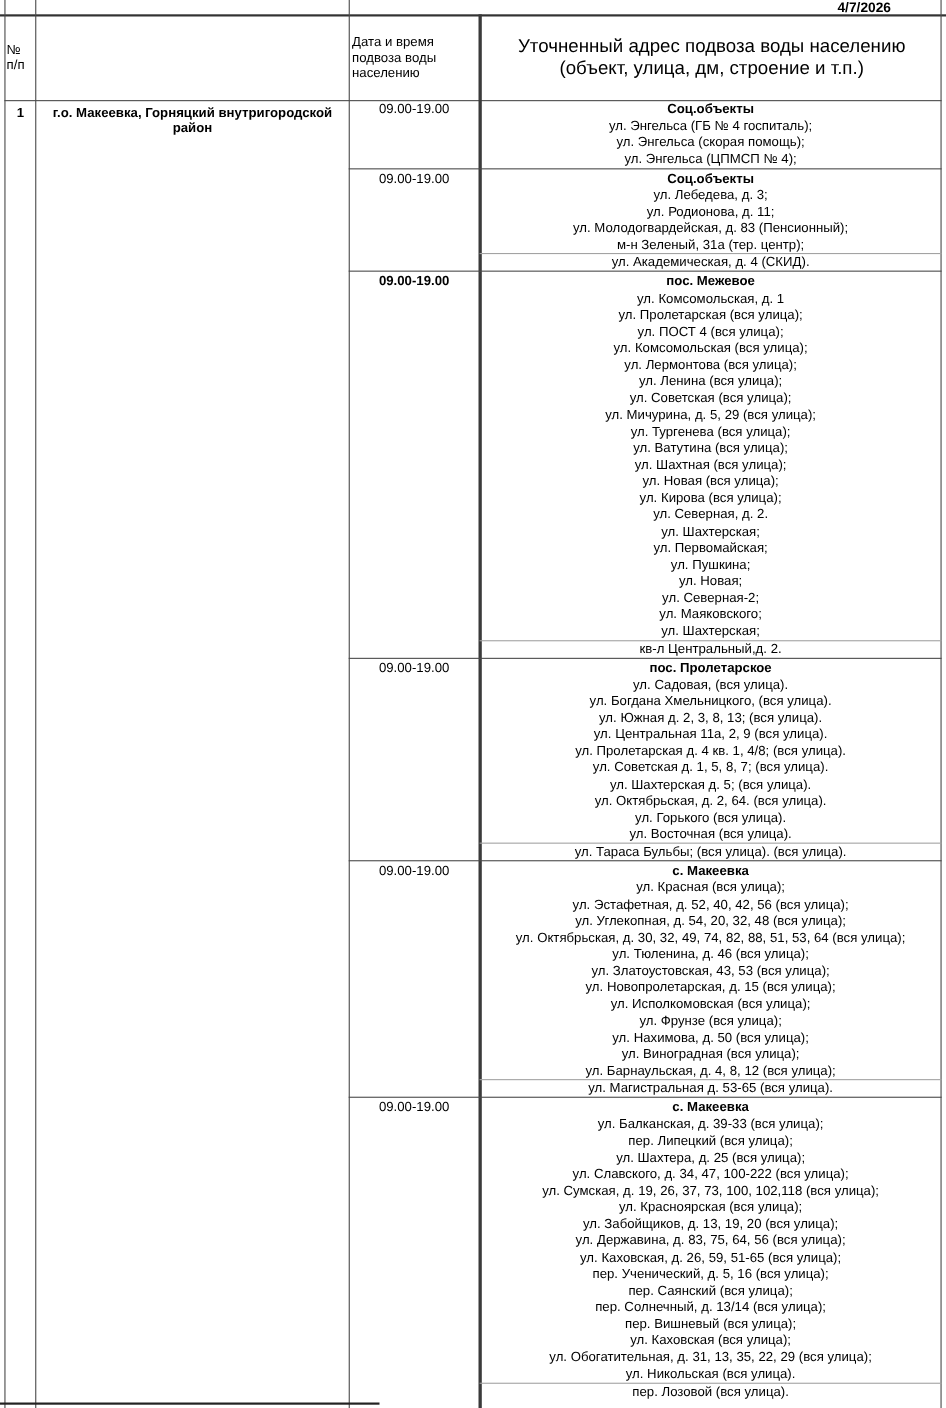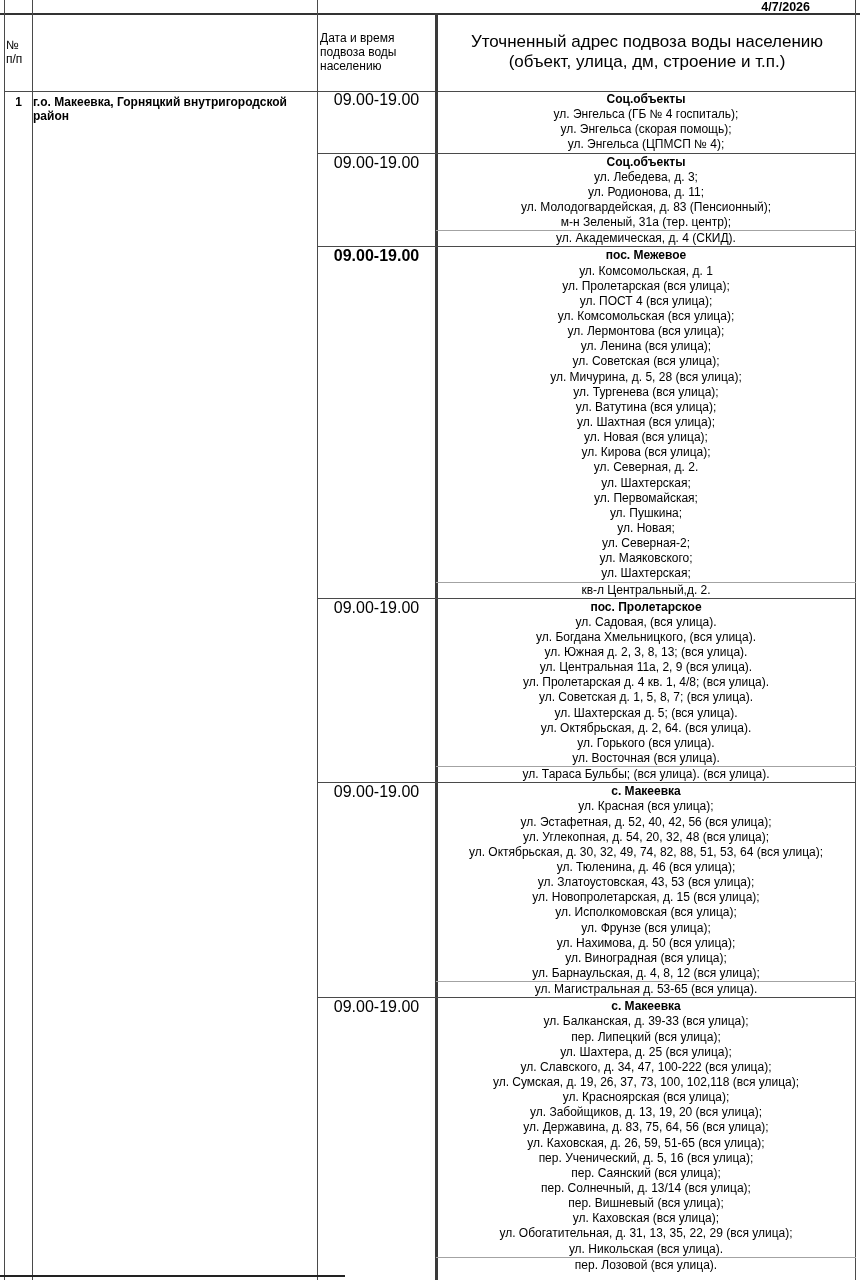--- a/index.html
+++ b/index.html
@@ -13,29 +13,29 @@
   .hline { position:absolute; background:#4a4a4a; height:1px; }
   .cell  { position:absolute; font-size:12px; }
   .date {
     position:absolute; top:0; right:83px; font-size:12.5px; font-weight:bold;
   }
   .hdr-num  { left:6px;  width:26px;  top:13px; height:78px; display:flex; align-items:center; }
   .hdr-name { left:33px; width:284px; top:13px; height:78px; display:flex; align-items:center; justify-content:center; text-align:center; }
   .hdr-time { left:320px; width:114px; top:13px; height:78px; display:flex; align-items:center; text-align:left; }
   .hdr-addr { left:440px; width:414px; top:13px; height:78px; display:flex; align-items:center; justify-content:center; text-align:center; font-size:17px; }
   .row-num  { left:5px;  width:27px;  top:95px; text-align:center; font-weight:bold; }
-  .row-name { left:33px; width:284px; top:95px; font-weight:bold; }
+  .row-name { left:33px; width:284px; top:95px; text-align:center; font-weight:bold; }
   #blocks {
     position:absolute; left:317px; top:91px; width:539px;
   }
   .block { display:flex; }
   .block + .block { border-top:1px solid #4a4a4a; }
   .time-col {
     width:119px; flex:0 0 119px; text-align:center;
-    font-size:16px; line-height:15.15px; padding-top:1px;
+    font-size:12px; line-height:15.15px; padding-top:1px;
   }
   .addr-col { flex:1 1 auto; padding-top:1px; }
   .addr-line, .addr-title {
     height:15.15px; line-height:15.15px; font-size:12px; text-align:center;
     white-space:nowrap; overflow:visible;
   }
   .addr-title { font-weight:bold; }
   .time-bold { font-weight:bold; }
   .rule-top { border-top:1px solid #a3a3a3; }
   .thick-v { position:absolute; left:435px; top:13px; width:3px; height:1267px; background:#3a3a3a; }
@@ -99,21 +99,21 @@
         <div class="time-col time-bold">09.00-19.00</div>
         <div class="addr-col">
           <div class="addr-title">пос. Межевое</div>
           <div class="addr-line">ул. Комсомольская, д. 1</div>
           <div class="addr-line">ул. Пролетарская (вся улица);</div>
           <div class="addr-line">ул. ПОСТ 4 (вся улица);</div>
           <div class="addr-line">ул. Комсомольская (вся улица);</div>
           <div class="addr-line">ул. Лермонтова (вся улица);</div>
           <div class="addr-line">ул. Ленина (вся улица);</div>
           <div class="addr-line">ул. Советская (вся улица);</div>
-          <div class="addr-line">ул. Мичурина, д. 5, 28 (вся улица);</div>
+          <div class="addr-line">ул. Мичурина, д. 5, 29 (вся улица);</div>
           <div class="addr-line">ул. Тургенева (вся улица);</div>
           <div class="addr-line">ул. Ватутина (вся улица);</div>
           <div class="addr-line">ул. Шахтная (вся улица);</div>
           <div class="addr-line">ул. Новая (вся улица);</div>
           <div class="addr-line">ул. Кирова (вся улица);</div>
           <div class="addr-line">ул. Северная, д. 2.</div>
           <div class="addr-line">ул. Шахтерская;</div>
           <div class="addr-line">ул. Первомайская;</div>
           <div class="addr-line">ул. Пушкина;</div>
           <div class="addr-line">ул. Новая;</div>

